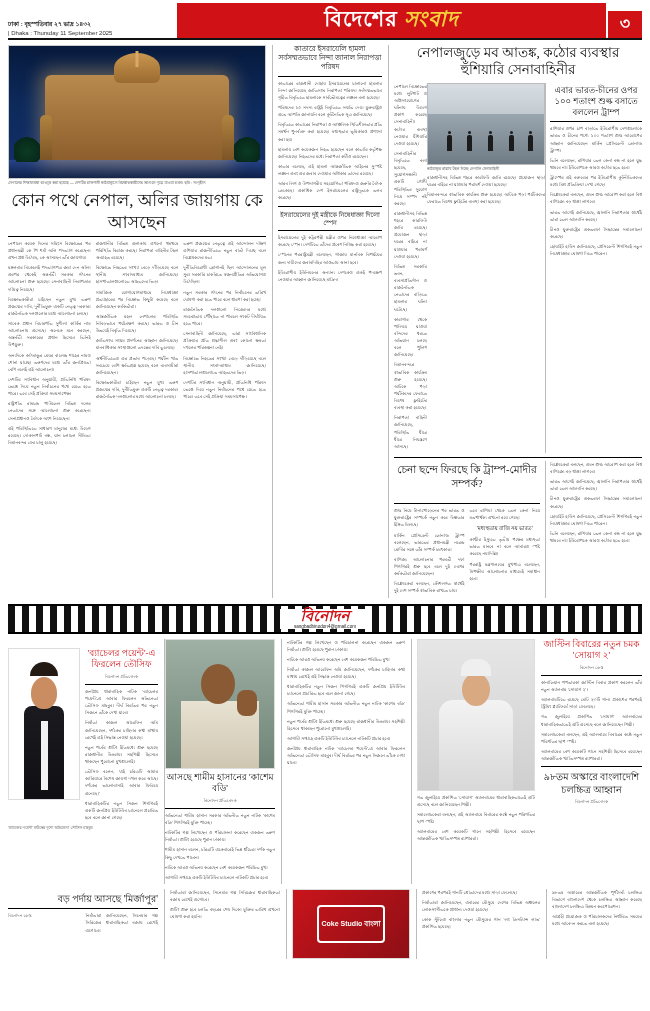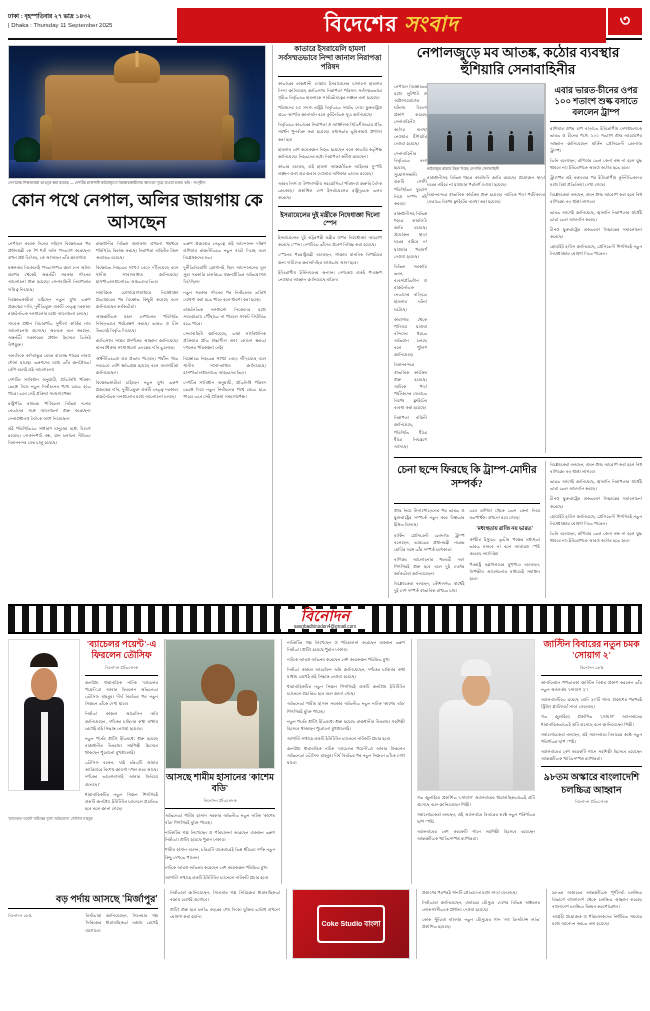--- a/index.html
+++ b/index.html
@@ -4,33 +4,33 @@
 <style>
   html,body{margin:0;padding:0;background:#e9e9e9;}
   body{font-family:"Liberation Sans", sans-serif;}
   .page{
     width:650px;height:1011px;background:#fff;position:relative;overflow:hidden;
     box-sizing:border-box;
   }
   .inner{position:absolute;left:8px;top:8px;right:8px;bottom:8px;}
 
   
-  .masthead{display:flex;align-items:flex-start;height:30px;border-bottom:2px solid #111;}
+  .masthead{display:flex;align-items:flex-end;height:30px;border-bottom:2px solid #111;}
   .mh-date{width:165px;font-size:6px;line-height:1.5;padding-top:4px;color:#111;}
   .mh-date .d1{font-weight:bold;}
   .mh-date .d2{color:#333;}
   .mh-band{flex:1;background:#d01217;display:flex;align-items:center;justify-content:center;position:relative;margin-left:4px;}
   .mh-title{color:#fff;font-size:21px;font-weight:bold;letter-spacing:1px;font-family:"Liberation Serif", serif;}
   .mh-title .gold{color:#f6d33a;font-style:italic;}
   .mh-page{width:34px;background:#d01217;border-left:2px solid #fff;display:flex;align-items:center;justify-content:center;color:#fff;font-size:16px;font-weight:bold;}
 
   
   .col-text{font-size:4.4px;line-height:1.62;text-align:justify;color:#1a1a1a;}
   .col-text p{margin:0 0 3px 0;}
-  .bn-head{font-family:"Liberation Serif", serif;font-weight:bold;color:#111;}
+  .bn-head{font-family:"Liberation Serif", serif;font-weight:normal;color:#111;}
   .rule{border-top:1px solid #000;}
 
   
   .top{display:flex;gap:6px;margin-top:5px;}
   .topL{width:258px;}
   .topM{width:104px;}
   .topR{flex:1;}
 
   .photo{background:#223;position:relative;overflow:hidden;}
   .cap{font-size:3.8px;color:#333;padding:2px 0 0 0;line-height:1.4;}
@@ -91,21 +91,21 @@
       repeating-linear-gradient(90deg,#111 0 7px,#fff 7px 14px);
   }
   .ent-band .white{
     background:#fff;padding:0 14px;text-align:center;
   }
   .ent-title{font-family:"Liberation Serif", serif;font-size:15px;font-weight:bold;color:#d01217;font-style:italic;line-height:1;}
   .ent-mail{font-size:4.6px;color:#222;}
 
   
   .ent{display:flex;gap:6px;margin-top:5px;}
-  .e1{width:150px;}
+  .e1{width:150px;margin-top:9px;}
   .e2{width:110px;}
   .e3{width:118px;}
   .e4{width:118px;}
   .e5{flex:1;}
 
   .e-head{font-size:9px;line-height:1.3;text-align:center;color:#d01217;margin:0 0 3px;}
   .e-head.black{color:#111;}
   .byline{font-size:4.4px;text-align:center;color:#444;margin:2px 0 3px;}
 
   .ph-man{

